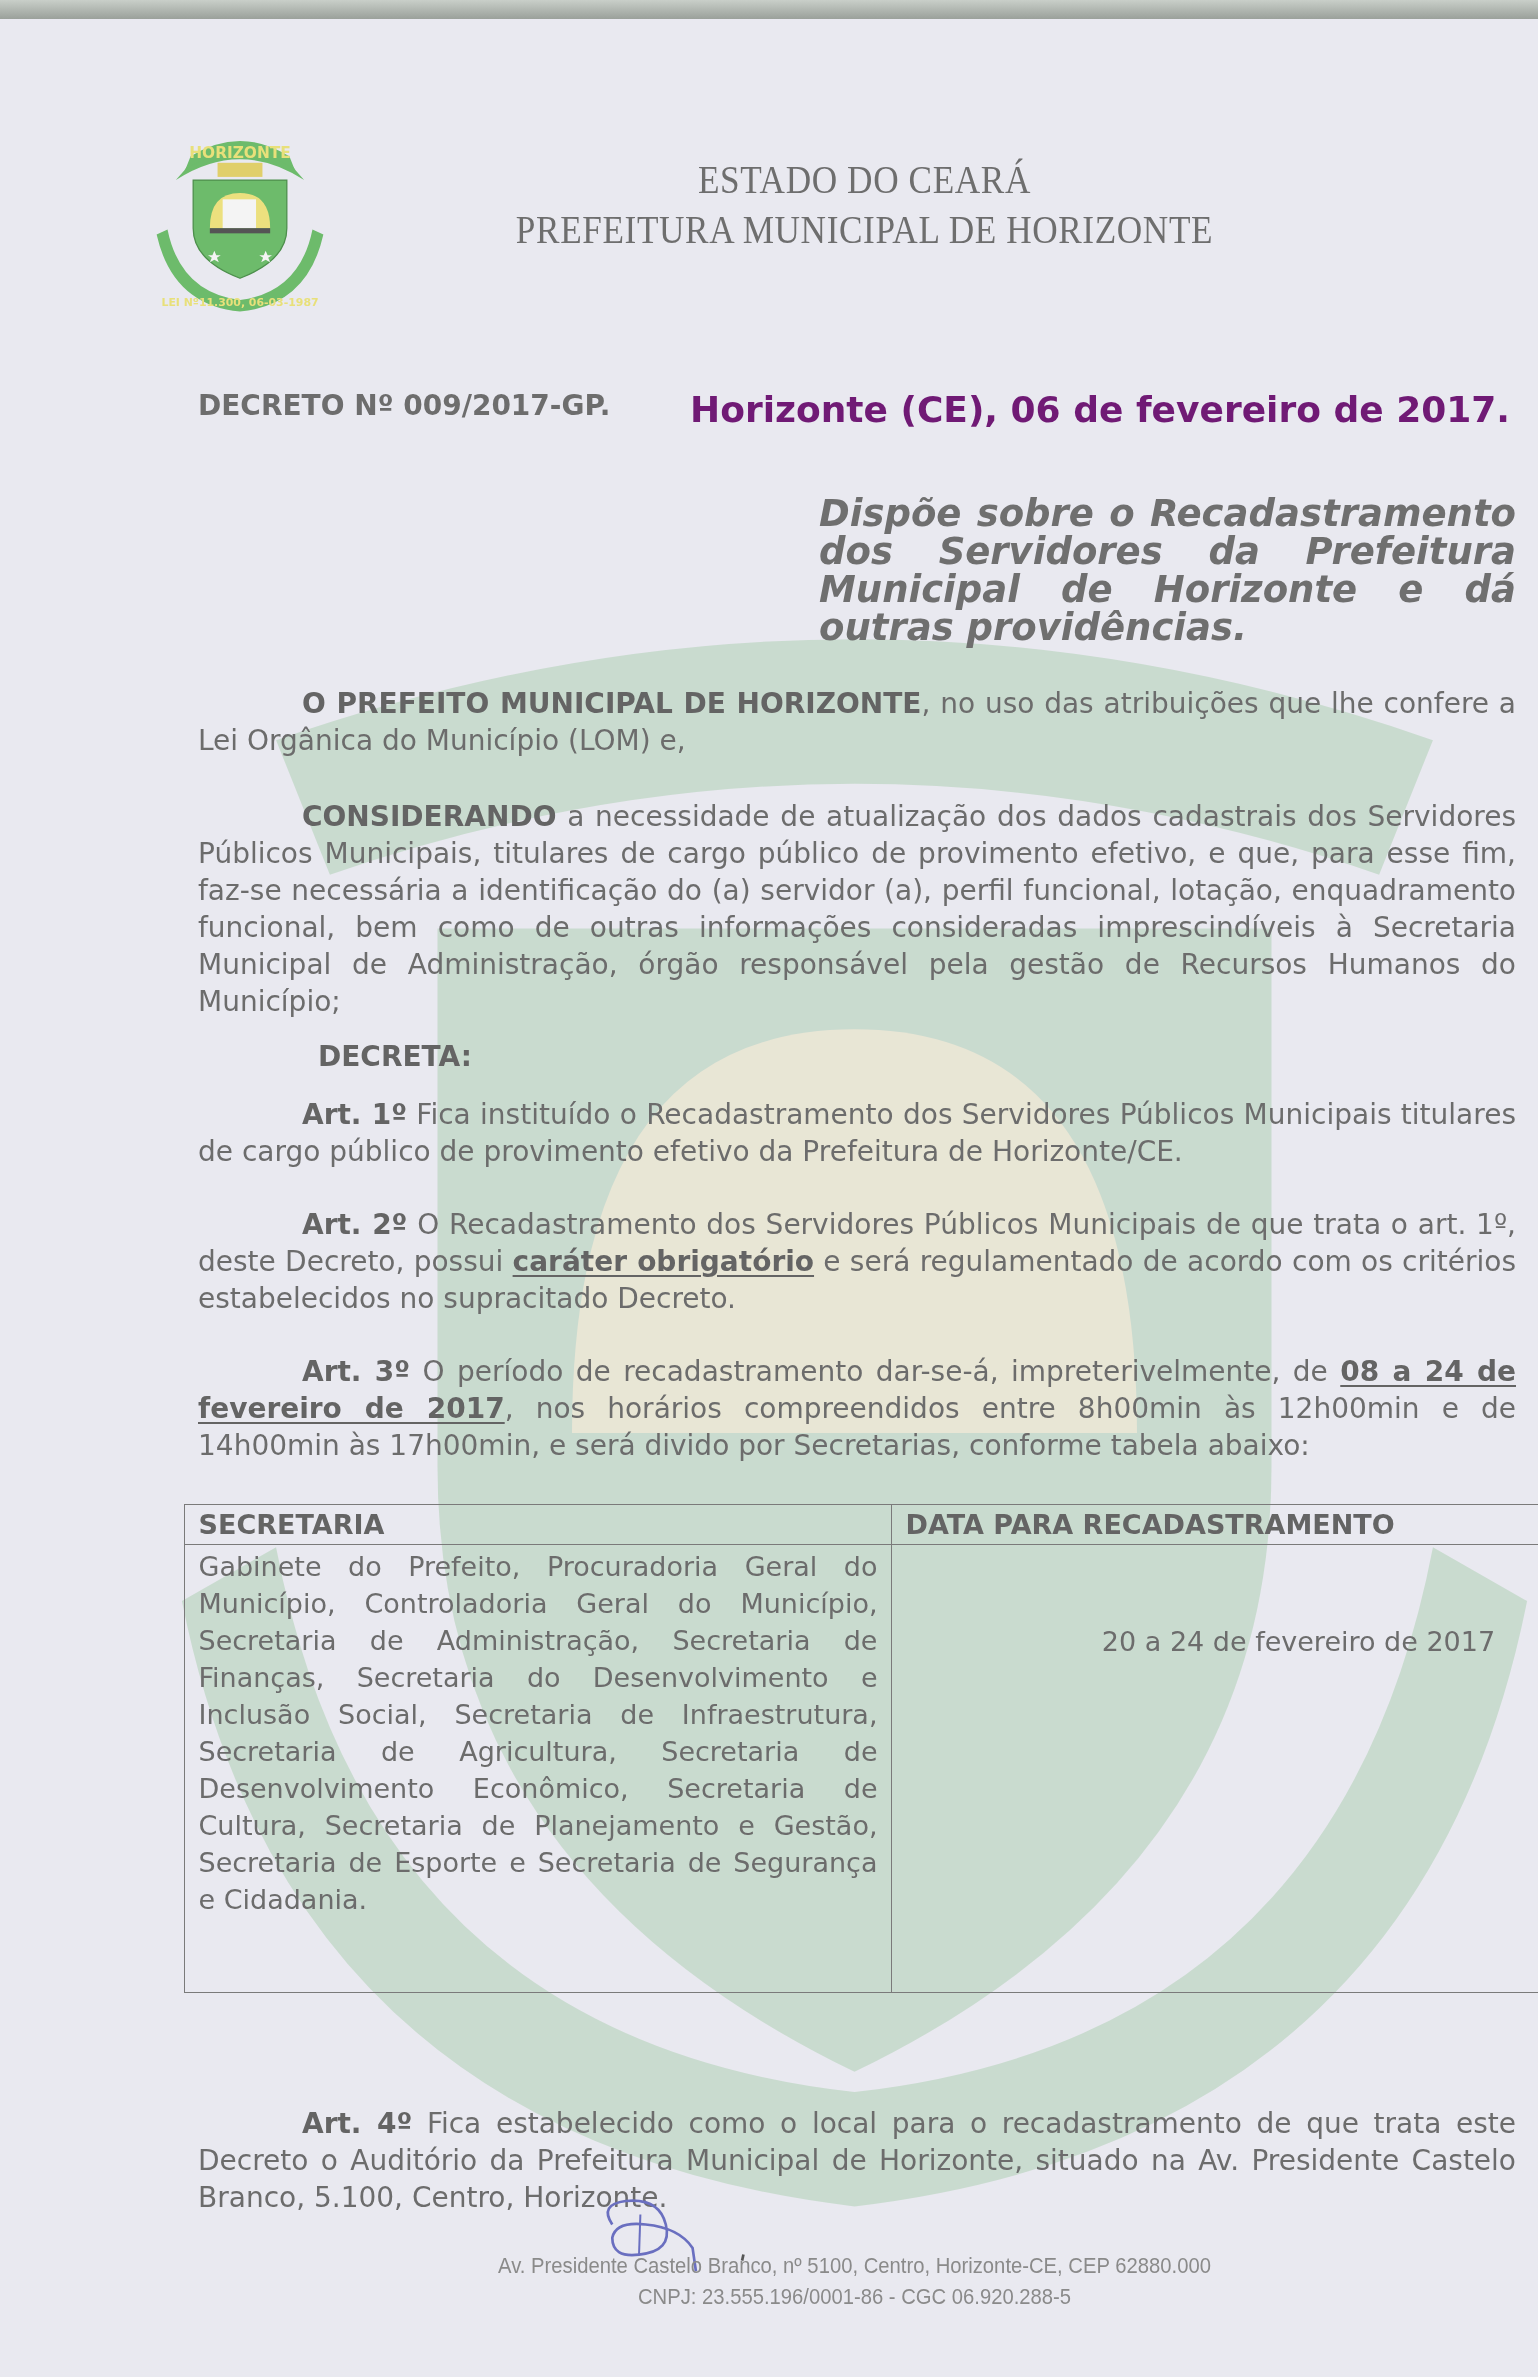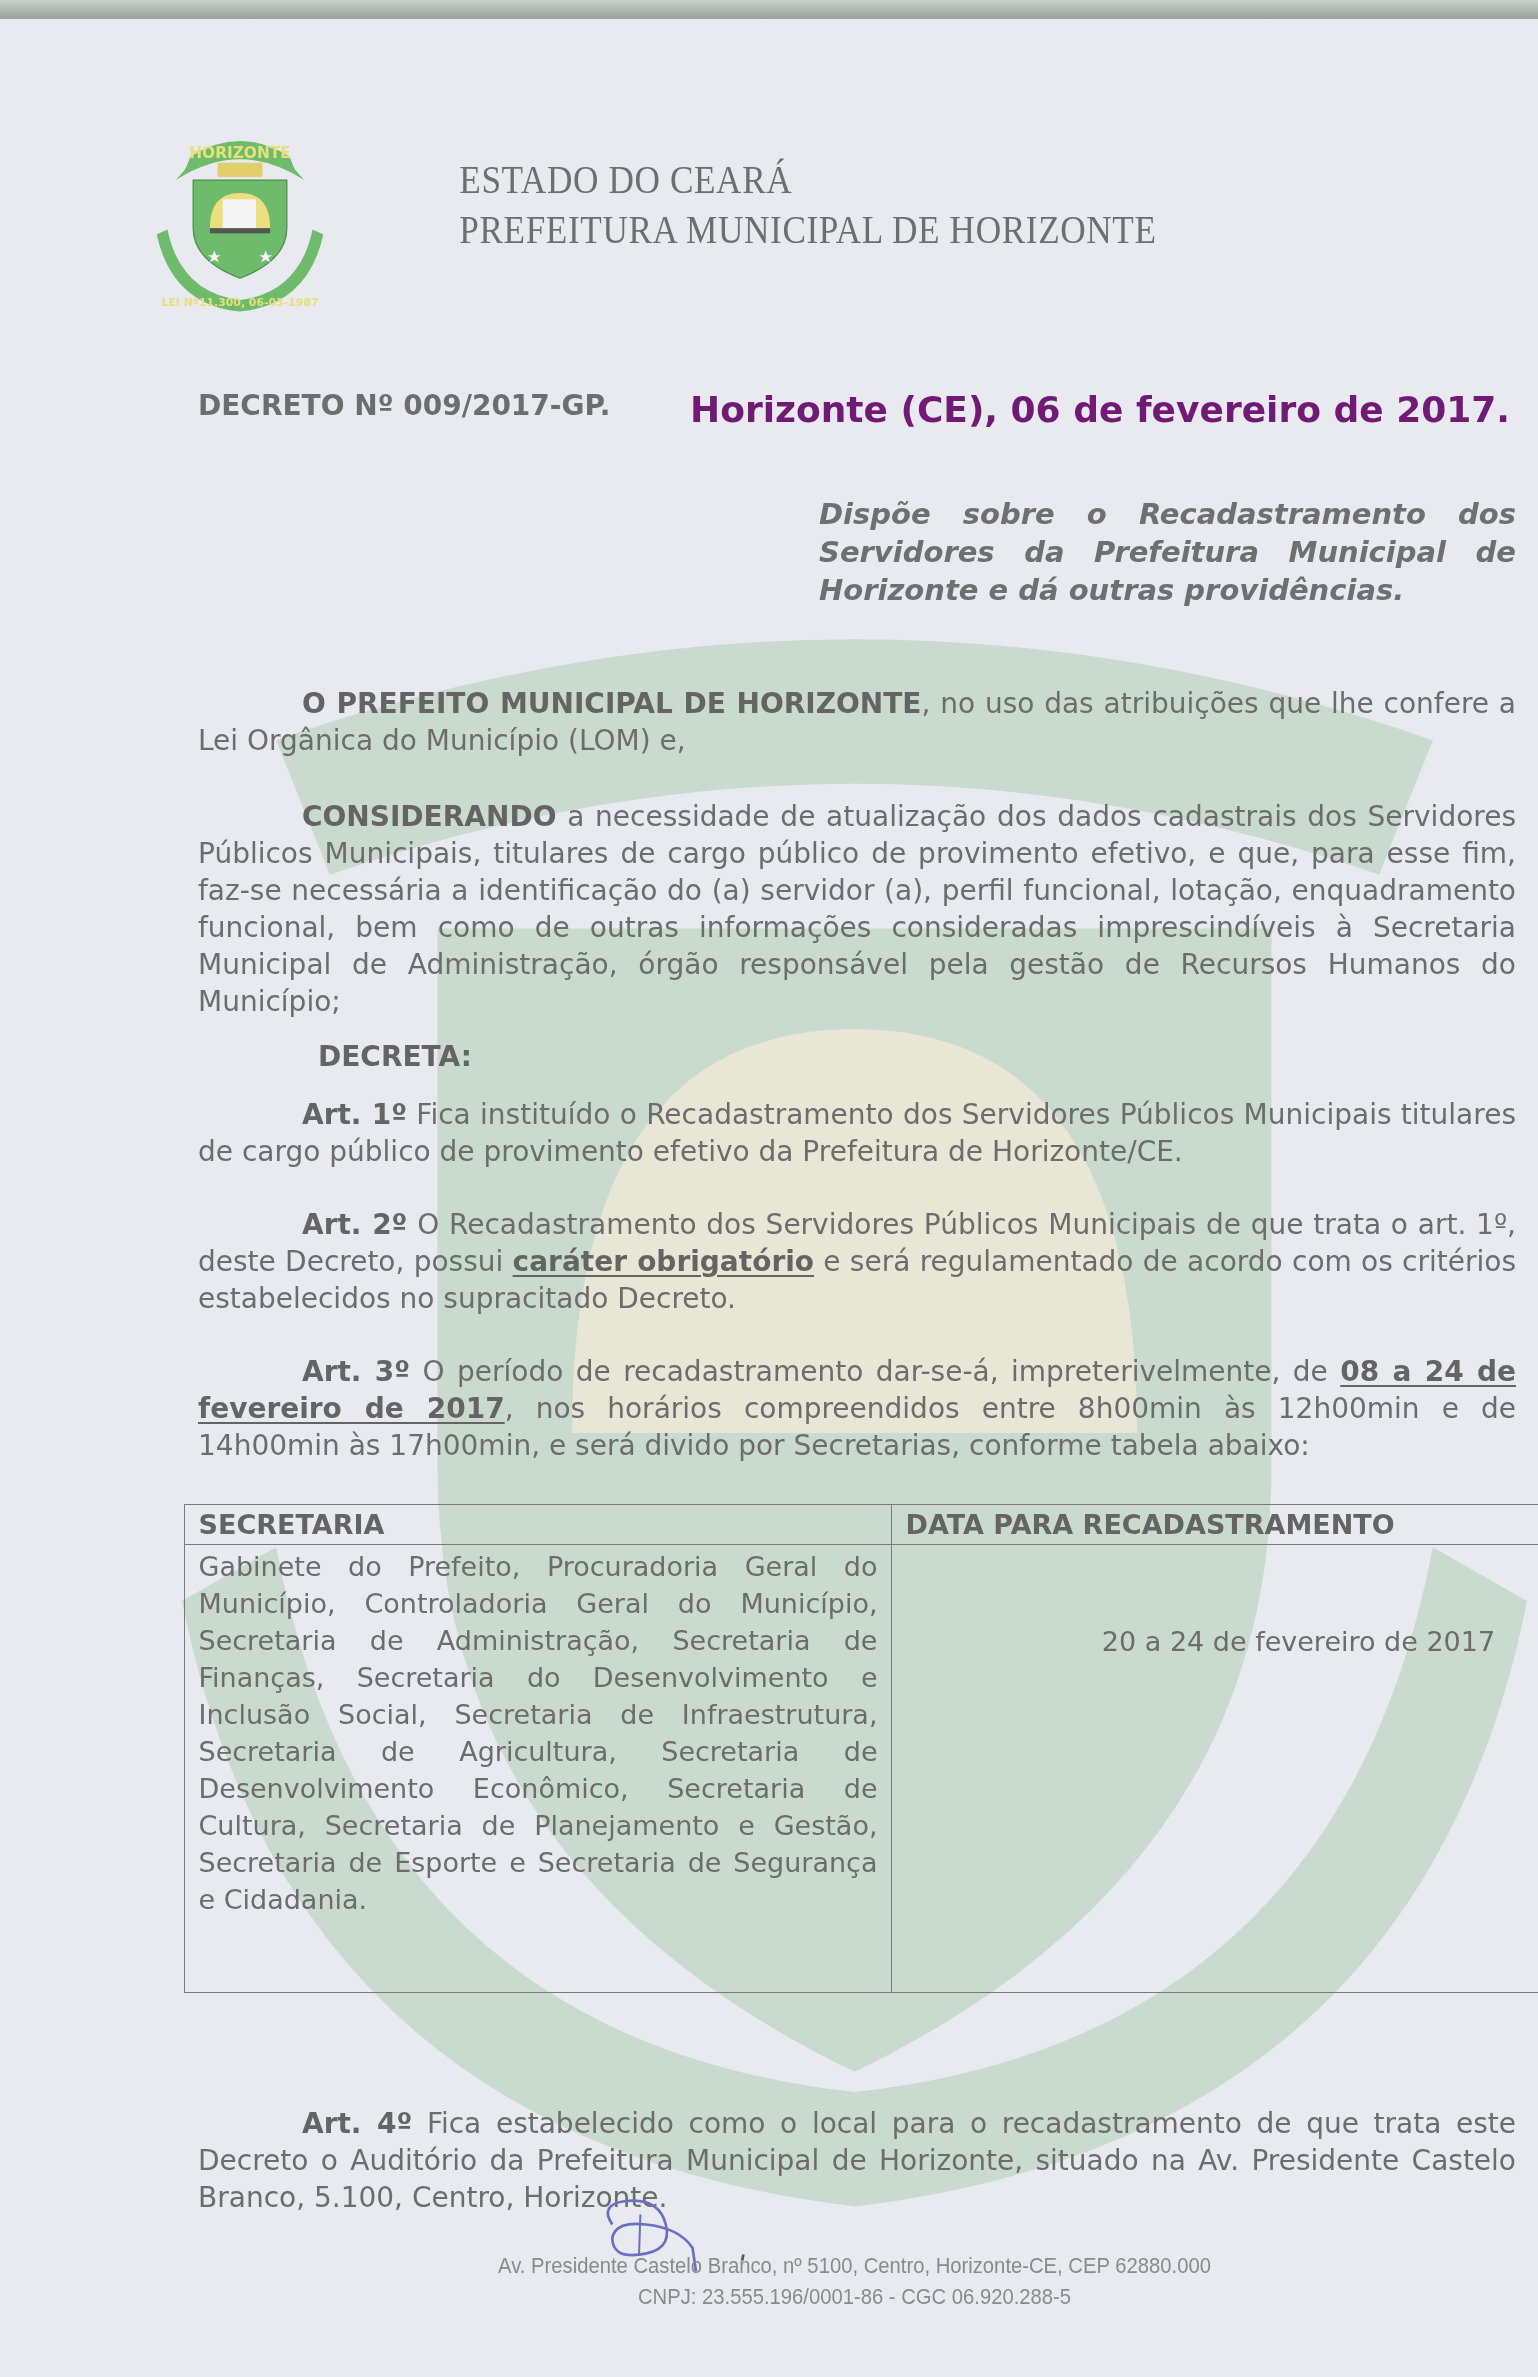--- a/index.html
+++ b/index.html
@@ -11,30 +11,30 @@
   }
   .topbar {
     position: absolute; left: 0; top: 0; width: 1538px; height: 19px;
     background: linear-gradient(#c9cfc9, #9aa09a);
   }
   .watermark {
     position: absolute; left: 155px; top: 592px; width: 1399px; height: 1628px;
     opacity: 0.22; pointer-events: none;
   }
   .logo { position: absolute; left: 147px; top: 132px; width: 186px; height: 186px; }
-  .header { position: absolute; left: 404px; top: 156px; width: 921px; 
+  .header { position: absolute; left: 404px; top: 156px; width: 921px; text-align: center;
     font-family: "Liberation Serif", serif; color: #6e6e6e; }
   .header .l1 { font-size: 40px; letter-spacing: 0.7px; line-height: 48px; transform: scaleX(0.88); }
   .header .l2 { font-size: 40px; letter-spacing: 0.7px; line-height: 51px; transform: scaleX(0.88); white-space: nowrap; }
 
   .decree-no { position: absolute; left: 198px; top: 389px; font-size: 28px; font-weight: bold; color: #6d6d6d; }
   .decree-date { position: absolute; right: 28px; top: 389px; font-size: 36px; font-weight: bold; color: #701a75; }
 
   .ementa { position: absolute; left: 819px; top: 495px; width: 697px;
-    font-size: 29px; font-weight: bold; font-style: italic; line-height: 38px; text-align: justify; text-align-last: left; color: #6f6f6f; }
+    font-size: 37px; font-weight: bold; font-style: italic; line-height: 38px; text-align: justify; text-align-last: left; color: #6f6f6f; }
 
   .body { position: absolute; left: 198px; width: 1318px; font-size: 28px; line-height: 37px; text-align: justify; color: #6c6c6c; }
   .indent { text-indent: 104px; }
   .b { font-weight: bold; color: #646464; }
   .u { text-decoration: underline; text-decoration-thickness: 2px; text-underline-offset: 4px; }
 
   table.sched { position: absolute; left: 184px; top: 1504px; width: 1522px; border-collapse: collapse;
     font-size: 27px; color: #6c6c6c; }
   table.sched td, table.sched th { border: 1.3px solid #7a7a7a; vertical-align: top; padding: 2.7px 13.5px; }
   table.sched th { text-align: left; font-weight: bold; color: #646464; line-height: 34px; }

